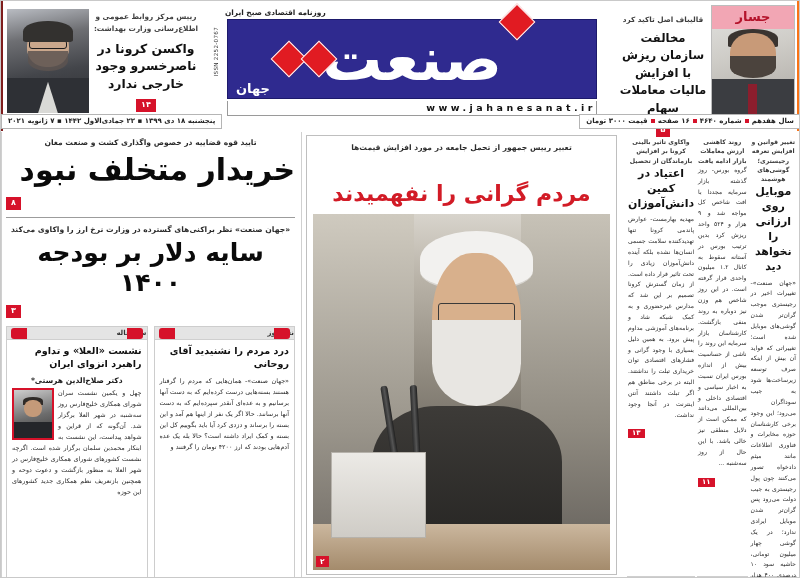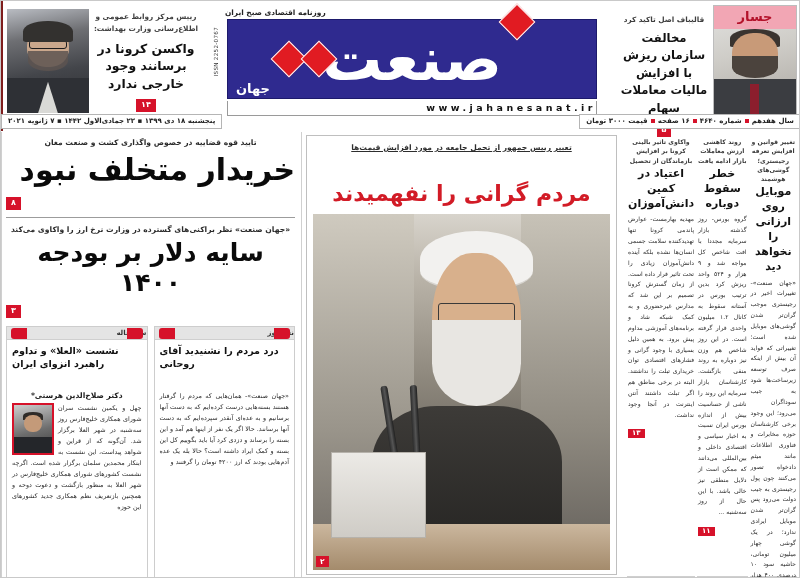--- a/index.html
+++ b/index.html
@@ -198,21 +198,21 @@
   }
 
   
   .teaser-left {
     width: 190px;
     height: 130px;
     position: relative;
     display: flex;
     flex-direction: row-reverse;
     padding: 4px 2px 0 5px;
-    border-right: 2px solid #f97316;
+    border-right: 4px solid #f97316;
   }
   .teaser-left .txt { flex: 1 1 auto; text-align: center; padding: 10px 3px 0 2px; }
   .teaser-left .kicker { font-size: 7.3px; color: #3f3f3f; font-weight: 600; }
   .teaser-left .head {
     font-size: 11.6px; font-weight: bold; color: #111;
     line-height: 1.5; margin-top: 6px; letter-spacing: -.3px;
   }
   .teaser-left .portrait2 {
     width: 84px; height: 116px;
     flex: 0 0 auto;
@@ -369,23 +369,23 @@
     top: 1px;
     width: 16px; height: 11px;
     background: #d6122a;
   }
   .op-tab::before { right: 4px; border-radius: 0 3px 3px 0; }
   .op-tab::after  { left: 4px;  border-radius: 3px 0 0 3px; }
   .op-head {
     font-size: 9.6px;
     font-weight: bold;
     color: #111;
-    text-align: left;
+    text-align: right;
     line-height: 1.45;
-    margin-bottom: 20px;
+    margin-bottom: 5px;
     letter-spacing: -.3px;
   }
   .op-author {
     font-size: 7.6px;
     font-weight: 700;
     text-align: center;
     color: #1a1a1a;
     margin-bottom: 3px;
   }
   .op-body {
@@ -436,21 +436,20 @@
     display: flex;
     flex-direction: column;
     position: relative;
   }
   .c-kicker {
     font-size: 7.6px;
     font-weight: 700;
     color: #2e2e2e;
     text-align: center;
     padding-bottom: 5px;
-    text-decoration: underline;
   }
   .c-head {
     font-size: 22px;
     font-weight: bold;
     color: #d21b26;
     text-align: center;
     letter-spacing: -.8px;
     line-height: 1.25;
     padding-bottom: 6px;
     margin-top: 23px;
@@ -600,21 +599,21 @@
     <div class="teaser-right">
       <div class="portrait">
         <div class="glasses"></div>
         <div class="beard"></div>
         <div class="suit"></div>
         <div class="shirt"></div>
       </div>
       <div class="txt">
         <div class="kicker">رییس مرکز روابط عمومی و</div>
         <div class="kicker">اطلاع‌رسانی وزارت بهداشت:</div>
-        <div class="head">واکسن کرونا در برسانند وجود خارجی ندارد</div>
+        <div class="head">واکسن کرونا در ناصرخسرو وجود خارجی ندارد</div>
         <span class="pagebadge">۱۴</span>
       </div>
     </div>
 
     <div class="logo-wrap">
       <div class="logo-tagline">روزنامه اقتصادی صبح ایران</div>
       <div class="logo-box">
         <div class="logo-word">صنعت</div>
         <div class="diamond d1"></div>
         <div class="diamond d2"></div>
@@ -715,21 +714,20 @@
 
       <div class="brief">
         <div class="b-kicker">تغییر قوانین و افزایش تعرفه رجیستری؛ گوشی‌های هوشمند</div>
         <div class="b-head">موبایل روی ارزانی را نخواهد دید</div>
         <div class="b-body">«جهان صنعت»- تغییرات اخیر در رجیستری موجب گران‌تر شدن گوشی‌های موبایل شده است؛ تغییراتی که فواید آن بیش از اینکه صرف توسعه زیرساخت‌ها شود به جیب سوداگران می‌رود؛ این وجود برخی کارشناسان حوزه مخابرات و فناوری اطلاعات مانند میثم دادخواه تصور می‌کنند چون پول رجیستری به جیب دولت می‌رود پس گران‌تر شدن موبایل ایرادی ندارد؛ در یک گوشی چهار میلیون تومانی، حاشیه سود ۱۰ درصدی ۴۰۰ هزار تومان و ...</div>
         <div class="b-badge-row"><span class="b-badge">۶</span></div>
       </div>
 
       <div class="brief">
         <div class="b-kicker">روند کاهشی ارزش معاملات بازار ادامه یافت</div>
-        <div class="b-head">خطر سقوط دوباره</div>
         <div class="b-body">گروه بورس- روز گذشته بازار سرمایه مجددا با افت شاخص کل مواجه شد و ۹ هزار و ۵۲۴ واحد ریزش کرد بدین ترتیب بورس در آستانه سقوط به کانال ۱.۲ میلیون واحدی قرار گرفته است. در این روز شاخص هم وزن نیز دوباره به روند منفی بازگشت. کارشناسان بازار سرمایه این روند را ناشی از حساسیت بیش از اندازه بورس ایران نسبت به اخبار سیاسی و اقتصادی داخلی و بین‌المللی می‌دانند که ممکن است از دلایل منطقی نیز خالی باشد. با این حال از روز سه‌شنبه ...</div>
         <div class="b-badge-row"><span class="b-badge">۱۱</span></div>
       </div>
 
       <div class="brief">
         <div class="b-kicker">واکاوی تاثیر بالینی کرونا بر افزایش بازماندگان از تحصیل</div>
         <div class="b-head">اعتیاد در کمین دانش‌آموزان</div>
         <div class="b-body">مهدیه بهارمست- عوارض پاندمی کرونا تنها تهدیدکننده سلامت جسمی انسان‌ها نشده بلکه آینده دانش‌آموزان زیادی را تحت تاثیر قرار داده است. از زمان گسترش کرونا تصمیم بر این شد که مدارس غیرحضوری و به کمک شبکه شاد و برنامه‌های آموزشی مداوم پیش برود. به همین دلیل بسیاری با وجود گرانی و فشارهای اقتصادی توان خریداری تبلت را نداشتند. البته در برخی مناطق هم اگر تبلت داشتند آنتن اینترنت در آنجا وجود نداشت.</div>
         <div class="b-badge-row"><span class="b-badge">۱۳</span></div>
       </div>

